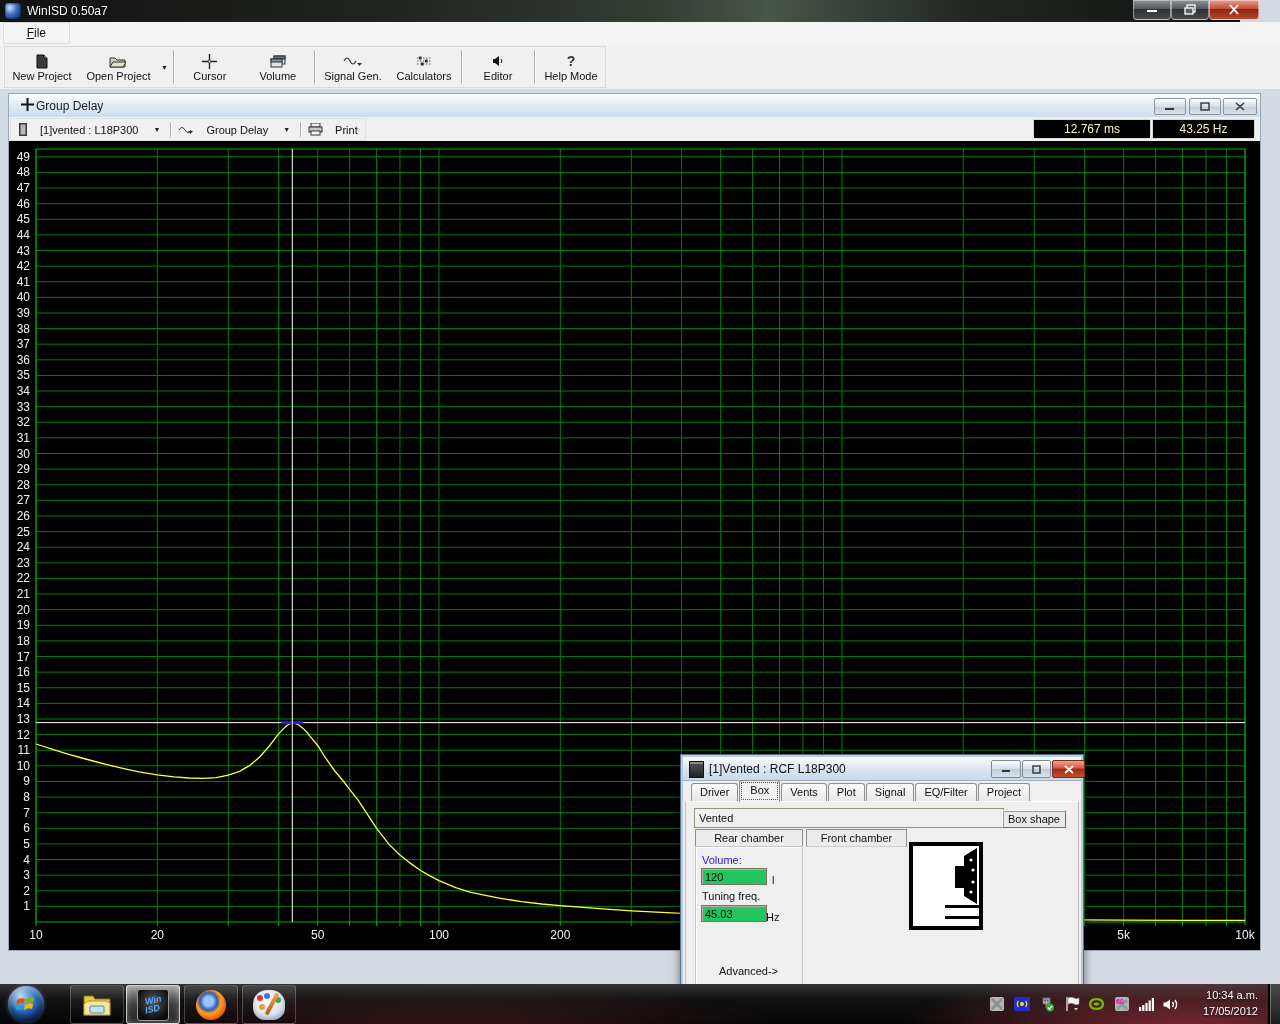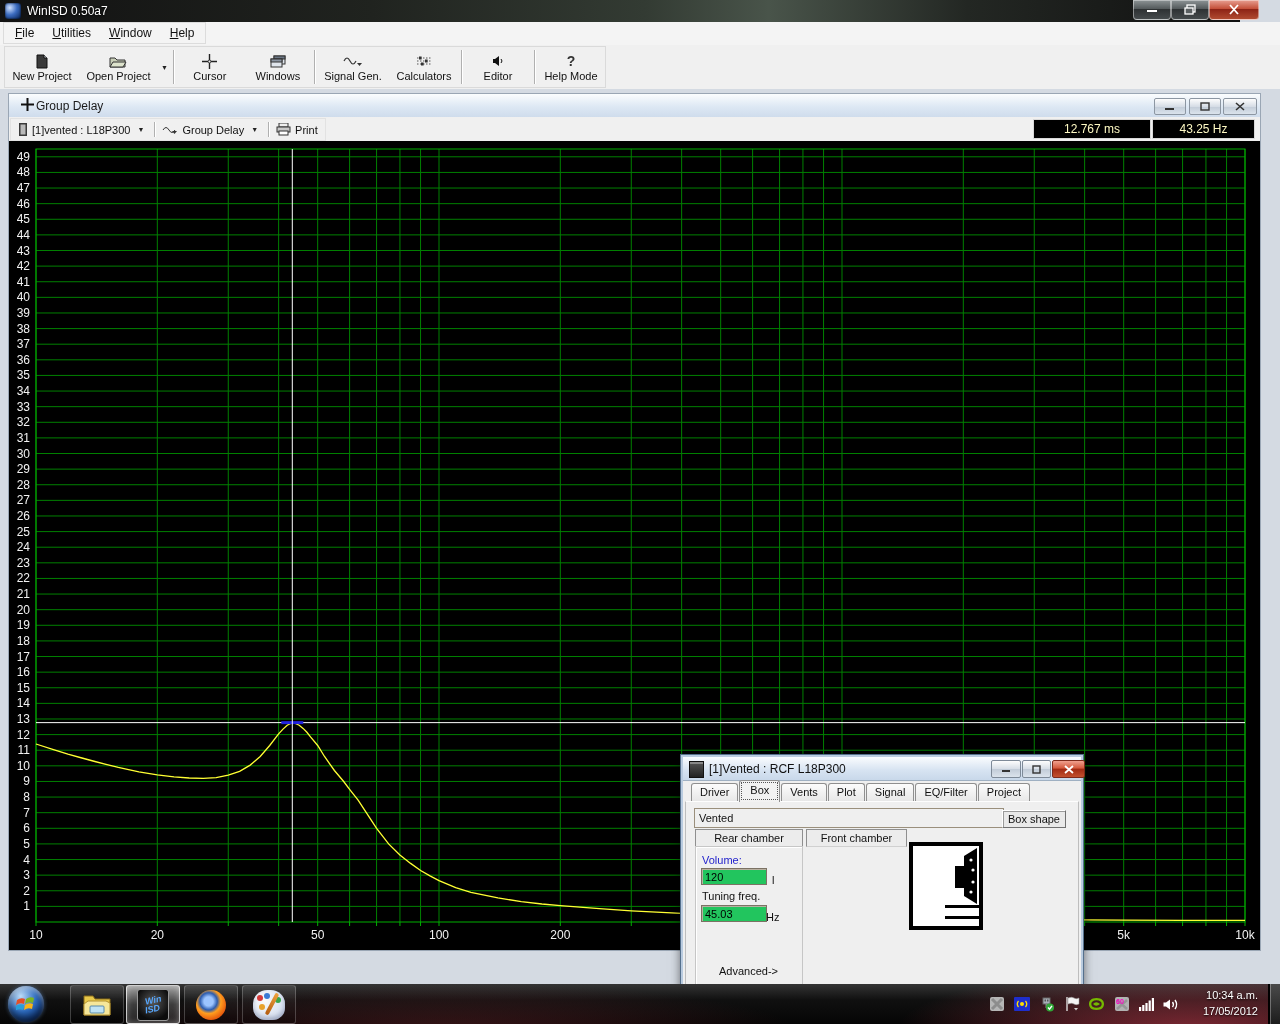--- a/index.html
+++ b/index.html
@@ -16,21 +16,21 @@
   #titlebar .title-text{position:absolute;left:27px;top:4px;font-size:12px;text-shadow:0 1px 2px #000;}
   .winbtn{position:absolute;top:0;height:19px;border:1px solid rgba(255,255,255,.45);border-top:none;
     border-radius:0 0 4px 4px;background:linear-gradient(#8e9597,#555b5d 45%,#2e3234 50%,#454a4c);
     box-shadow:inset 0 1px 0 rgba(255,255,255,.4);display:flex;align-items:center;justify-content:center;}
   #btn-min{left:1133px;width:36px;} #btn-restore{left:1171px;width:36px;}
   #btn-close{left:1209px;width:48px;background:linear-gradient(#e8a092,#c4503a 45%,#8e2416 50%,#b04a30);}
   
   #menubar{position:absolute;left:0;top:22px;width:1280px;height:23px;background:#f4f4f4;
     border-bottom:1px solid #b8b8b8;}
   #menubar .band{position:absolute;left:3px;top:0;height:20px;border:1px solid #dcdcdc;
-    display:flex;align-items:center;padding:0 2px;background:#f4f4f4;}
+    display:flex;align-items:center;padding:0 2px;background:#f4f4f4;flex-direction:column;}
   .menu-item{display:inline-block;padding:3px 9px;font-size:12px;}
   .menu-item::first-letter{text-decoration:underline;}
   
   #toolbar{position:absolute;left:0;top:45px;width:1280px;height:44px;background:#f0f0f0;
     border-bottom:1px solid #8f8f8f;}
   #toolbar .band{position:absolute;left:4px;top:1px;width:600px;height:40px;
     border:1px solid #dadada;background:#f0f0f0;display:flex;align-items:stretch;}
   .tbtn{display:flex;flex-direction:column;align-items:center;justify-content:center;
     padding:2px 8px;min-width:52px;font-size:11px;color:#111;}
   .tbtn .ticon{height:18px;display:flex;align-items:center;justify-content:center;}
@@ -45,21 +45,21 @@
   #gd-titlebar .gd-title{position:absolute;left:27px;top:5px;font-size:12px;color:#1a1a1a;}
   #gd-titlebar .gd-icon{position:absolute;left:12px;top:4px;}
   .mdibtn{position:absolute;top:4px;height:15px;border:1px solid #8c96a2;border-radius:2px;
     background:linear-gradient(#fdfdfd,#d6dde6 50%,#c2ccd8 52%,#dbe3ec);
     display:flex;align-items:center;justify-content:center;}
   #gd-min{left:1145px;width:30px;} #gd-restore{left:1180px;width:30px;} #gd-close{left:1214px;width:32px;}
   #gd-toolbar{position:absolute;left:0;top:23px;width:100%;height:24px;background:#f0f0f0;
     border-bottom:1px solid #909090;}
   #gd-toolbar .band{position:absolute;left:1px;top:1px;height:21px;display:flex;align-items:stretch;
     border:1px solid #e2e2e2;padding:0 2px;background:#f0f0f0;}
-  .gd-combo{display:flex;align-items:center;gap:4px;padding:0 5px;font-size:11px;}
+  .gd-combo{display:flex;align-items:center;gap:12px;padding:0 5px;font-size:11px;}
   .readout{position:absolute;top:2px;height:18px;background:#000;color:#fef9c3;
     border:1px solid #d8d8d8;font-size:12px;display:flex;align-items:center;justify-content:center;}
   #readout-ms{left:1024px;width:116px;} #readout-hz{left:1143px;width:101px;}
   #chart-wrap{position:absolute;left:0;top:47px;width:1251px;height:808px;background:#000;}
   
   #ventwin{position:absolute;left:681px;top:666px;width:398px;height:251px;background:#efefef;
     border:2px solid #b9cbdf;outline:1px solid #4e6activities0;outline:1px solid #55708c;
     box-shadow:0 3px 10px rgba(0,0,0,.6);}
   #vent-titlebar{position:absolute;left:0;top:0;width:100%;height:23px;
     background:linear-gradient(#fafcfe,#d8e4f2 55%,#c8d8ea);border-bottom:1px solid #9fb0c2;}
@@ -210,21 +210,21 @@
       </div>
       <div class="tbtn">
         <span class="ticon">
           <svg width="16" height="13">
               <rect x="4" y="1" width="11" height="8" fill="#dfe5ec" stroke="#333"></rect>
               <rect x="4" y="1" width="11" height="3" fill="#6b7684" stroke="#333"></rect>
               <rect x="1" y="4" width="11" height="8" fill="#dfe5ec" stroke="#333"></rect>
               <rect x="1" y="4" width="11" height="3" fill="#8b95a2" stroke="#333"></rect>
             </svg>
         </span>
-        <span class="icon-label">Windows</span>
+        <span class="icon-label">Volume</span>
       </div>
       <div class="tsep"></div>
       <div class="tbtn">
         <span class="ticon">
           <svg width="20" height="12">
               <path d="M1 6 q3 -6 6 0 t6 0" fill="none" stroke="#333" stroke-width="1.2"></path>
               <path d="M14 8 h5 l-2.5 3 z" fill="#333"></path>
             </svg>
         </span>
         <span class="icon-label">Signal Gen.</span>

